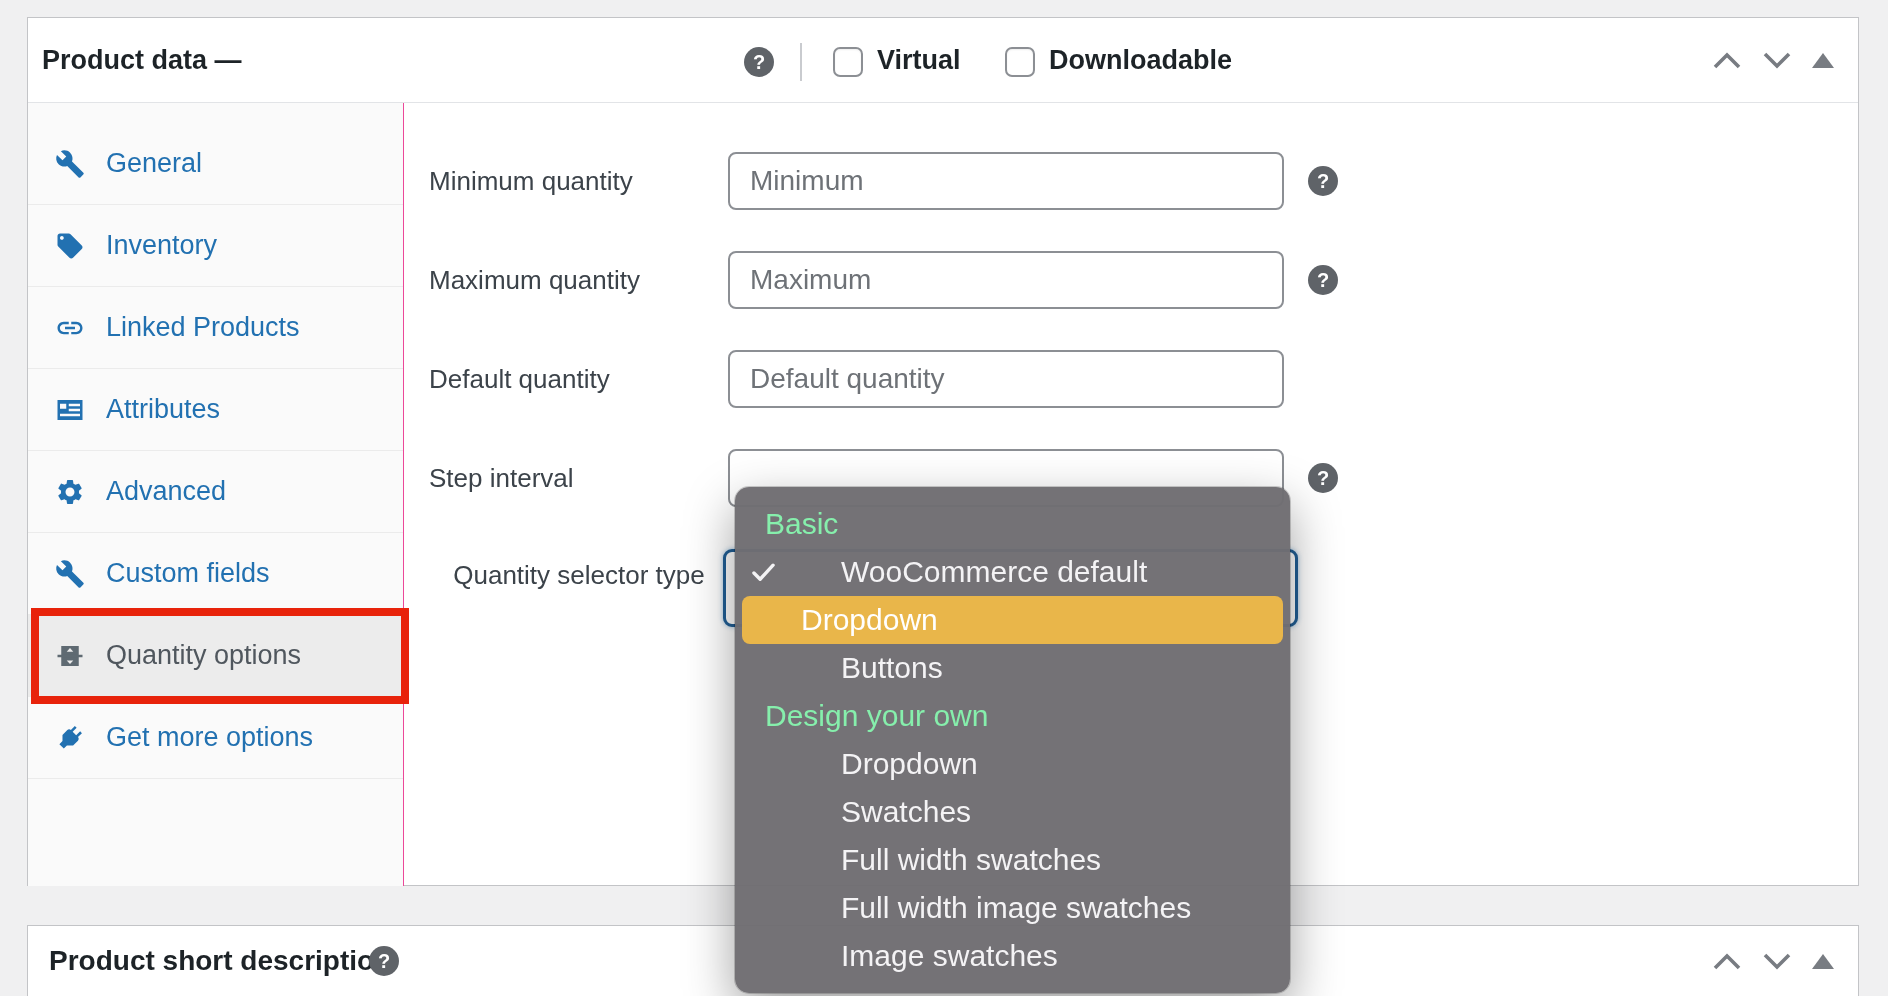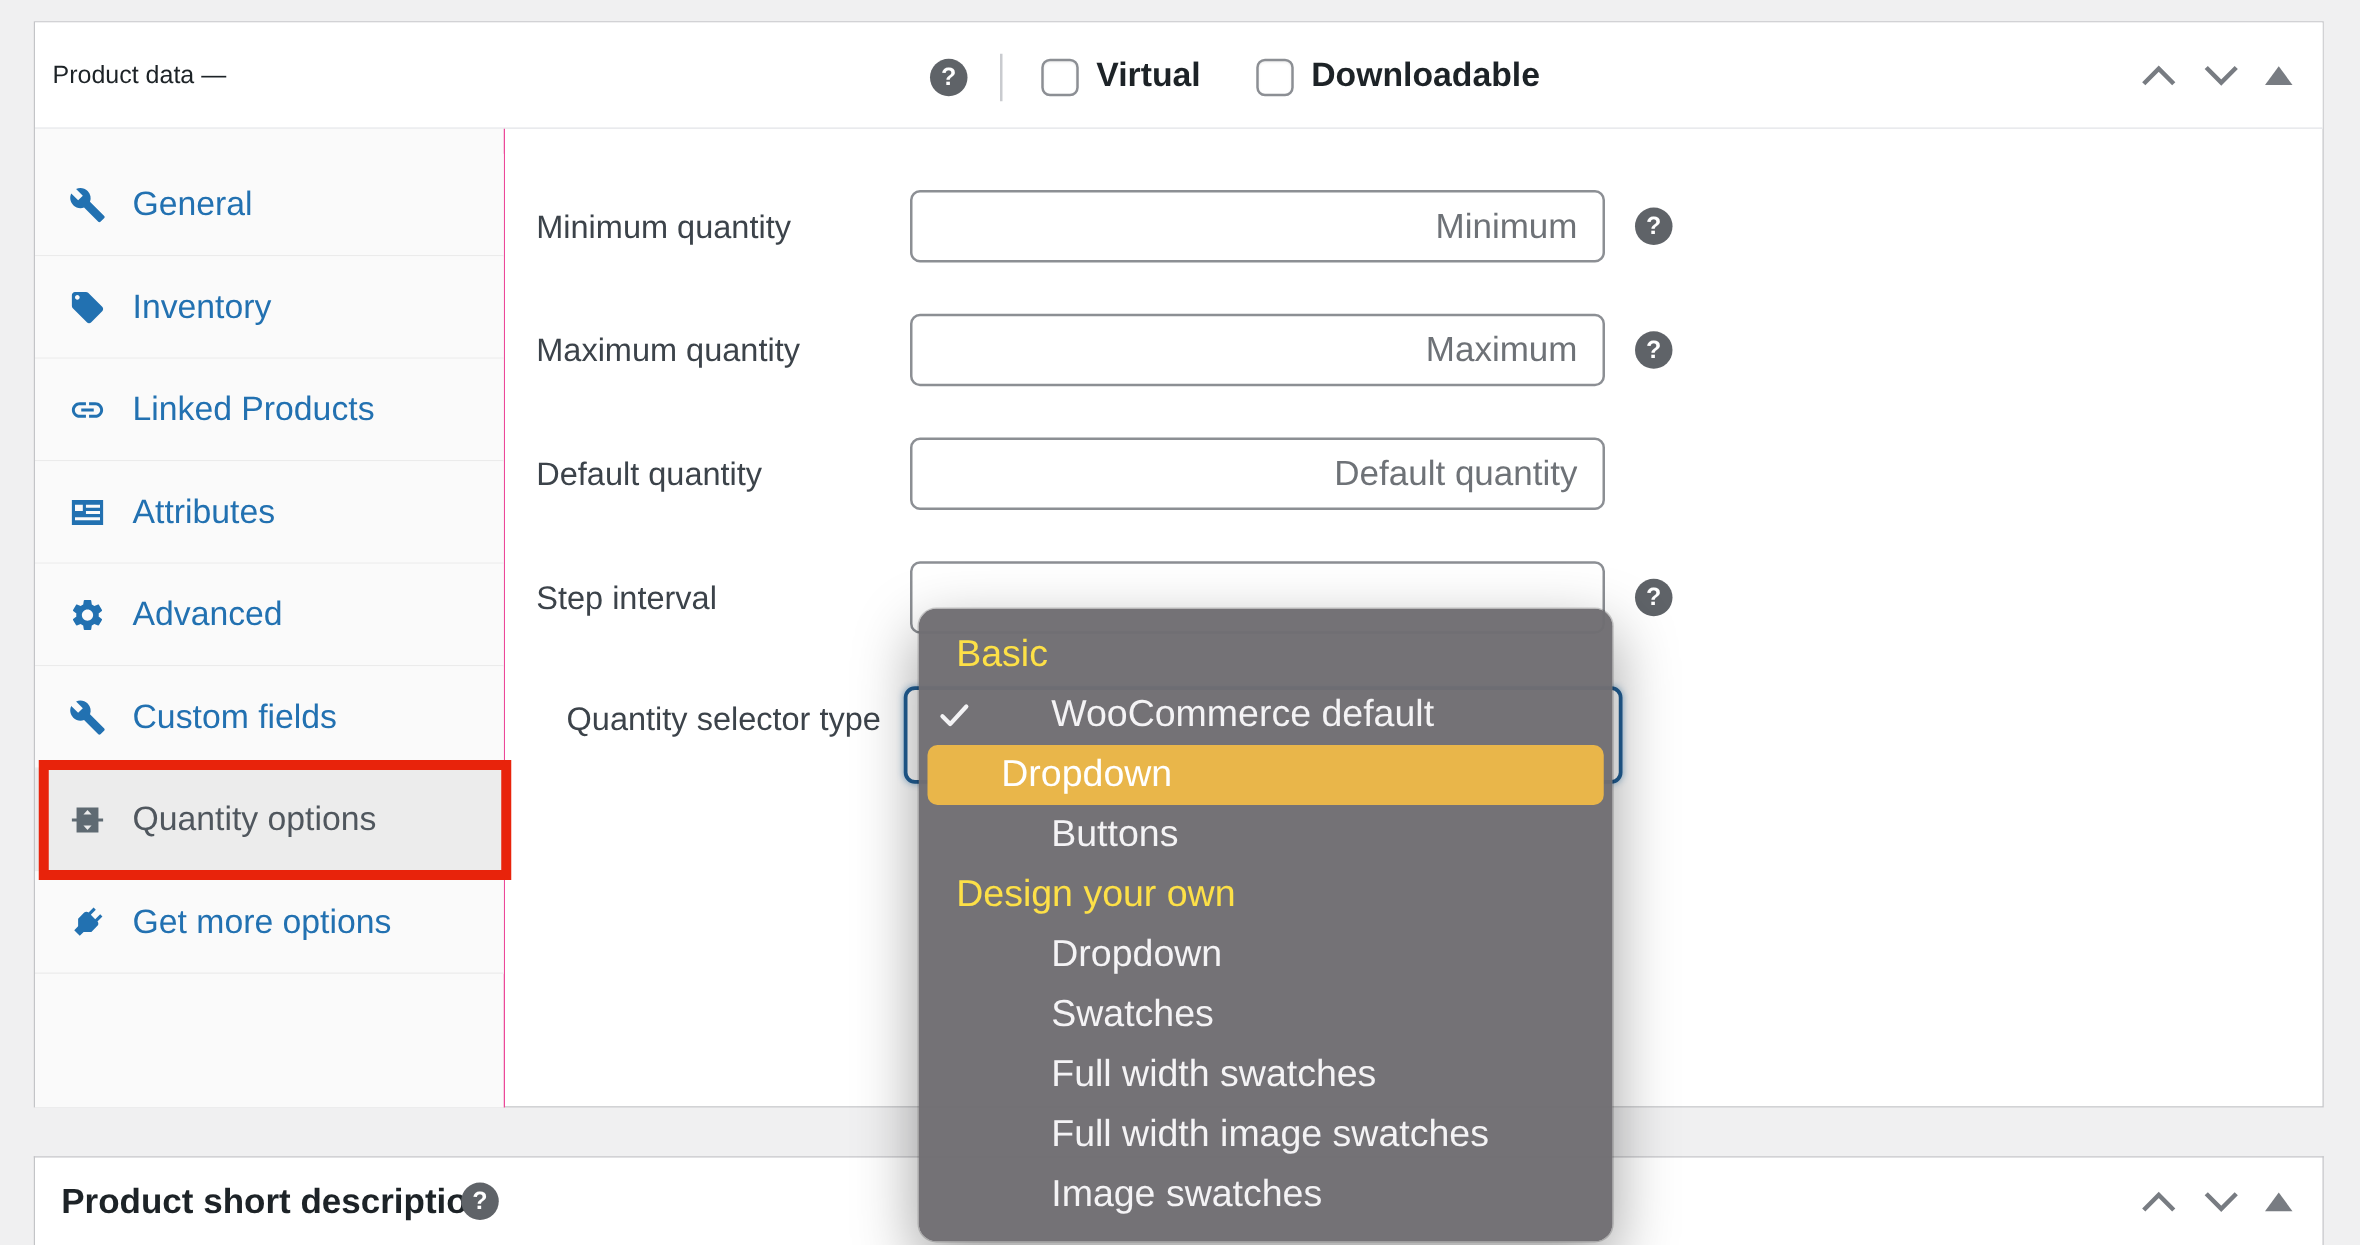--- a/index.html
+++ b/index.html
@@ -12,21 +12,21 @@
     color:#1d2327;
   }
   .page { position:absolute; inset:0; }
 
   
   .panel-main {
     position:absolute; left:27px; top:17px; width:1832px; height:869px;
     background:#fff; border:1px solid #c3c4c7;
   }
   .panel-header { position:absolute; left:0; top:0; right:0; height:85px; border-bottom:1px solid #e2e4e7; background:#fff; }
-  .panel-title { position:absolute; left:14px; top:0; height:85px; line-height:85px; font-size:20px; font-weight:normal; color:#1d2327; }
+  .panel-title { position:absolute; left:14px; top:0; height:85px; line-height:85px; font-size:27px; font-weight:bold; color:#1d2327; }
   .type-select {
     position:absolute; left:259px; top:26px; width:428px; height:56px;
     border:2px solid #8c8f94; border-radius:6px; background:#fff;
     font-size:27px; font-weight:600; color:#1d2327; line-height:52px; padding-left:22px;
     cursor:pointer;
   }
   .type-select .chev { position:absolute; right:18px; top:20px; }
   .help {
     display:inline-block; width:30px; height:30px; border-radius:50%;
     background:#5f6368; color:#fff; font-size:20px; font-weight:bold;
@@ -67,21 +67,20 @@
     border:8px solid #e8230b; z-index:20; pointer-events:none;
   }
 
   
   .f-label { position:absolute; left:401px; width:300px; height:36px; line-height:36px; font-size:26px; color:#3c434a; }
   .f-input {
     position:absolute; left:700px; width:556px; height:58px;
     border:2px solid #8c8f94; border-radius:8px; background:#fff;
     font-family:"Liberation Sans", sans-serif; font-size:28px; color:#2c3338; padding:0 20px;
     outline:none;
-    text-align:right;
   }
   .f-input::placeholder { color:#6e7277; opacity:1; }
   .lab-r1 { top:145px; } .inp-r1 { top:134px; }
   .lab-r2 { top:244px; } .inp-r2 { top:233px; }
   .lab-r3 { top:343px; } .inp-r3 { top:332px; }
   .lab-r4 { top:442px; } .inp-r4 { top:431px; }
   .lab-r5 { top:539px;text-align:center; }
   .f-help { position:absolute; left:1280px; }
   .help-r1 { top:148px; } .help-r2 { top:247px; } .help-r4 { top:445px; }
 
@@ -92,21 +91,21 @@
   }
 
   
   .menu {
     position:absolute; left:735px; top:487px; width:555px;
     background:rgba(111,109,114,0.97); border-radius:14px;
     box-shadow:0 18px 50px rgba(0,0,0,.38), 0 0 0 1px rgba(0,0,0,.18);
     padding:13px 0; z-index:100;
   }
   .menu-row { height:48px; line-height:48px; font-size:30px; white-space:nowrap; cursor:pointer; }
-  .menu-row.group { padding-left:30px; color:#fde047; cursor:default; }
+  .menu-row.group { padding-left:30px; color:#86efac; cursor:default; }
   .menu-row.option { position:relative; padding-left:106px; color:#f4f3f5; }
   .menu-row.option .check { position:absolute; left:15px; top:11px; display:flex; }
   .menu-row.option.highlighted {
     margin:0 7px; padding-left:59px; background:#e9b64a; border-radius:8px; color:#fff;
   }
 
   
   .panel-bottom {
     position:absolute; left:27px; top:925px; width:1832px; height:71px;
     background:#fff; border:1px solid #c3c4c7; border-bottom:none;

